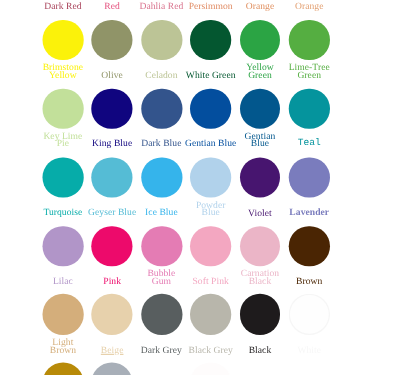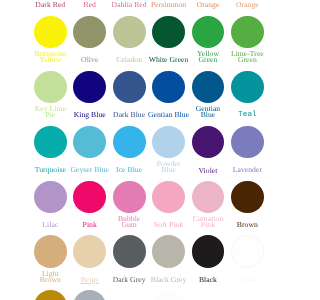--- a/index.html
+++ b/index.html
@@ -101,21 +101,21 @@
       <div class="dot" style="background: rgb(177, 210, 235); top: 125.55px; left: 23.6px; width: 32.8px; height: 32.8px;"></div>
       <div class="cap" style="color: rgb(177, 210, 235); top: 160.75px;">Powder
 Blue</div>
     </div>
     <div class="swatch" style="left: 207.98px; top: 0px;">
       <div class="dot" style="background: rgb(71, 21, 111); top: 125.55px; left: 23.6px; width: 32.8px; height: 32.8px;"></div>
       <div class="cap" style="color: rgb(71, 21, 111); top: 168px;">Violet</div>
     </div>
     <div class="swatch" style="left: 247.4px; top: 0px;">
       <div class="dot" style="background: rgb(122, 124, 189); top: 125.55px; left: 23.6px; width: 32.8px; height: 32.8px;"></div>
-      <div class="cap" style="color: rgb(122, 124, 189); top: 166.75px;">Lavender</div>
+      <div class="cap" style="color: rgb(122, 124, 189); top: 166.75px; font-weight: bold;">Lavender</div>
     </div>
     <div class="swatch" style="left: 50.3px; top: 0px;">
       <div class="dot" style="background: rgb(177, 149, 200); top: 180.5px; left: 23.6px; width: 32.8px; height: 32.8px;"></div>
       <div class="cap" style="color: rgb(177, 149, 200); top: 221.7px;">Lilac</div>
     </div>
     <div class="swatch" style="left: 89.72px; top: 0px;">
       <div class="dot" style="background: rgb(237, 10, 107); top: 180.5px; left: 23.6px; width: 32.8px; height: 32.8px;"></div>
       <div class="cap" style="color: rgb(237, 10, 107); top: 221.7px;">Pink</div>
     </div>
     <div class="swatch" style="left: 129.14px; top: 0px;">
@@ -123,21 +123,21 @@
       <div class="cap" style="color: rgb(228, 124, 180); top: 215.7px;">Bubble
 Gum</div>
     </div>
     <div class="swatch" style="left: 168.56px; top: 0px;">
       <div class="dot" style="background: rgb(243, 167, 193); top: 180.5px; left: 23.6px; width: 32.8px; height: 32.8px;"></div>
       <div class="cap" style="color: rgb(243, 167, 193); top: 221.7px;">Soft Pink</div>
     </div>
     <div class="swatch" style="left: 207.98px; top: 0px;">
       <div class="dot" style="background: rgb(235, 181, 199); top: 180.5px; left: 23.6px; width: 32.8px; height: 32.8px;"></div>
       <div class="cap" style="color: rgb(235, 181, 199); top: 215.7px;">Carnation
-Pink</div>
+Black</div>
     </div>
     <div class="swatch" style="left: 247.4px; top: 0px;">
       <div class="dot" style="background: rgb(74, 37, 3); top: 180.5px; left: 23.6px; width: 32.8px; height: 32.8px;"></div>
       <div class="cap" style="color: rgb(74, 37, 3); top: 221.7px;">Brown</div>
     </div>
     <div class="swatch" style="left: 50.3px; top: 0px;">
       <div class="dot" style="background: rgb(212, 174, 123); top: 235.45px; left: 23.6px; width: 32.8px; height: 32.8px;"></div>
       <div class="cap" style="color: rgb(212, 174, 123); top: 270.65px;">Light
 Brown</div>
     </div>

